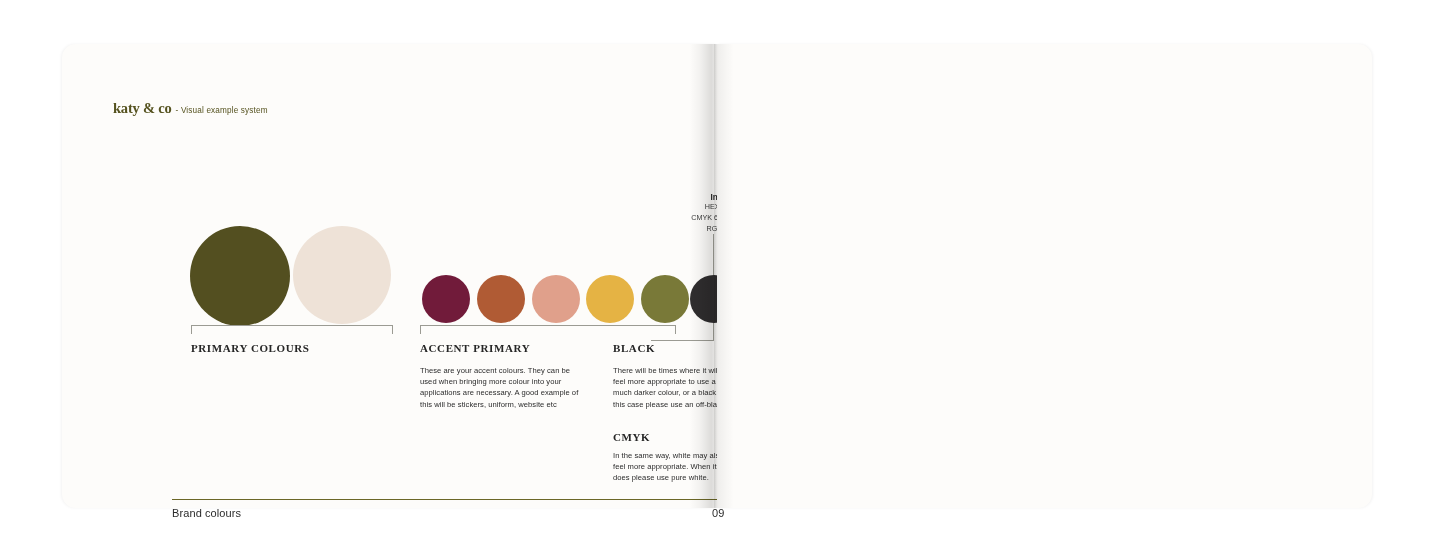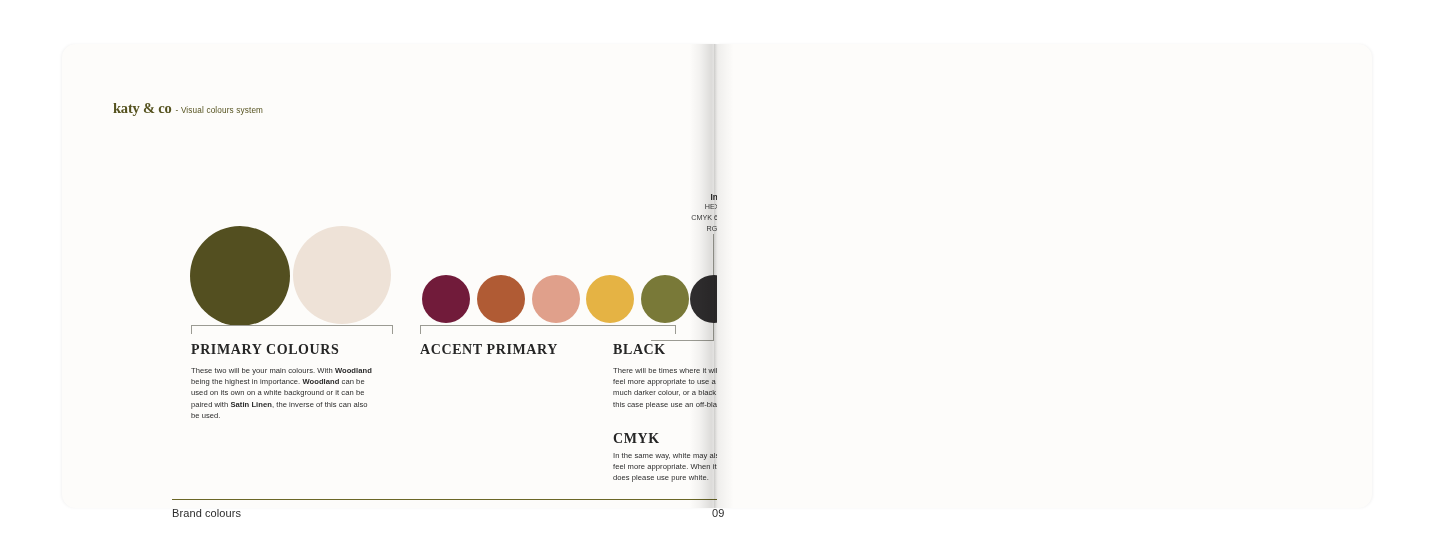--- a/index.html
+++ b/index.html
@@ -130,21 +130,21 @@
     width: 63px;
     height: 1px;
     background: #9b9b93;
   }
 
   
   .sec-title {
     position: absolute;
     font-family: "Liberation Serif", serif;
     font-weight: bold;
-    font-size: 14px;
+    font-size: 11px;
     letter-spacing: 0.6px;
     color: #262626;
     white-space: nowrap;
   }
   .sec-body {
     position: absolute;
     font-size: 7.6px;
     line-height: 1.48;
     color: #2b2b2b;
     letter-spacing: 0.05px;
@@ -184,21 +184,21 @@
 </style>
 </head>
 <body>
 
 <div class="spread">
 
   <div class="page page-left">
 
     <div class="brand-header">
       <span class="brand-logo">katy &amp; co</span>
-      <span class="brand-sub">- Visual colours system</span>
+      <span class="brand-sub">- Visual example system</span>
     </div>
 
     <div class="circle primary-1" style="background: rgb(83, 79, 32);"></div>
     <div class="circle primary-2" style="background: rgb(238, 226, 215);"></div>
 
     <div class="circle accent-c accent-1" style="background: rgb(113, 27, 58);"></div>
     <div class="circle accent-c accent-2" style="background: rgb(176, 91, 52);"></div>
     <div class="circle accent-c accent-3" style="background: rgb(224, 160, 139);"></div>
     <div class="circle accent-c accent-4" style="background: rgb(229, 179, 68);"></div>
     <div class="circle accent-c accent-5" style="background: rgb(121, 121, 56);"></div>
@@ -211,23 +211,23 @@
       <div style="font-size:8.2px; font-weight:bold; color:#262626; letter-spacing:0.1px;">Inky Black</div>
       <div style="font-size:7.2px; line-height:1.5; color:#3a3a3a;">HEX #2F2D2E</div>
       <div style="font-size:7.2px; line-height:1.5; color:#3a3a3a;">CMYK 68 65 53 63</div>
       <div style="font-size:7.2px; line-height:1.5; color:#3a3a3a;">RGB 47 45 46</div>
     </div>
 
     <div class="bracket bracket-primary"></div>
     <div class="bracket bracket-accent"></div>
 
     <div class="sec-title t-primary">PRIMARY COLOURS</div>
-    <div class="sec-body b-primary">These two will be your main colours. With <b>Woodland</b> being the highest in importance. <b>Woodland</b> can be used on its own on a white background or it can be paired with <b>Satin Linen</b>, the inverse of this can also be used.</div>
 
     <div class="sec-title t-accent">ACCENT PRIMARY</div>
+    <div class="sec-body b-accent">These are your accent colours. They can be used when bringing more colour into your applications are necessary. A good example of this will be stickers, uniform, website etc</div>
 
     <div class="sec-title t-black">BLACK</div>
     <div class="sec-body b-black">There will be times where it will feel more appropriate to use a much darker colour, or a black. In this case please use an off-black.</div>
 
     <div class="sec-title t-white">CMYK</div>
     <div class="sec-body b-white">In the same way, white may also feel more appropriate. When it does please use pure white.</div>
 
     <div class="footer-rule"></div>
     <div class="footer-left">Brand colours</div>
     <div class="footer-right">09</div>

